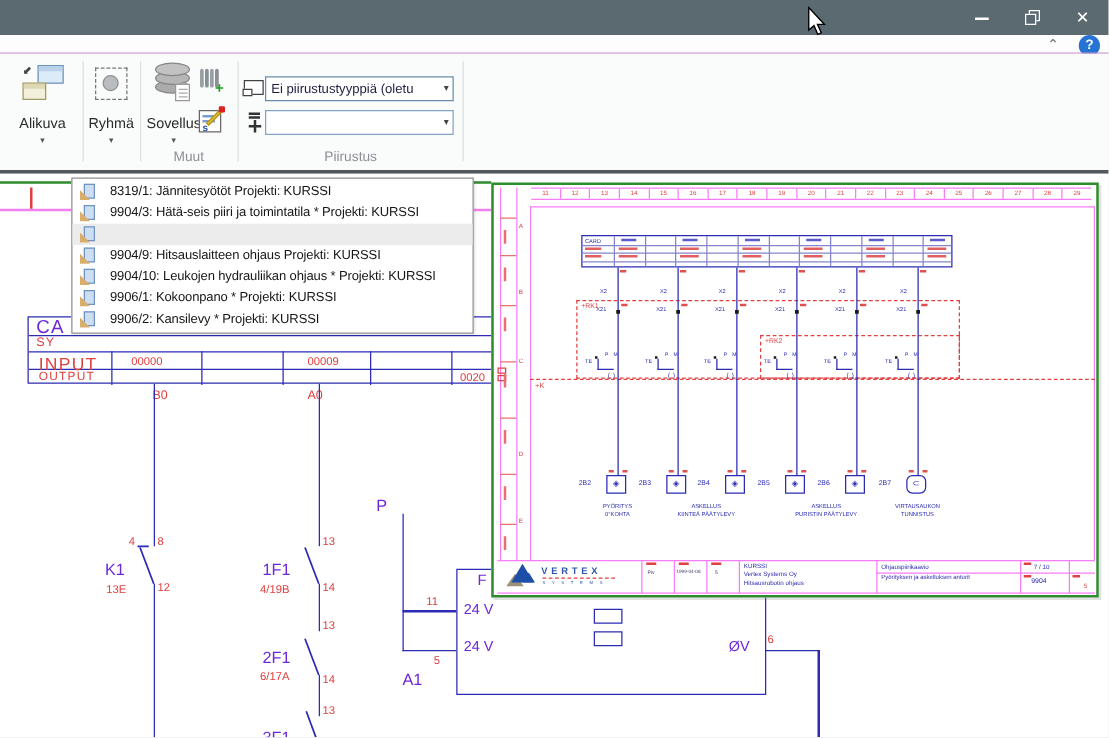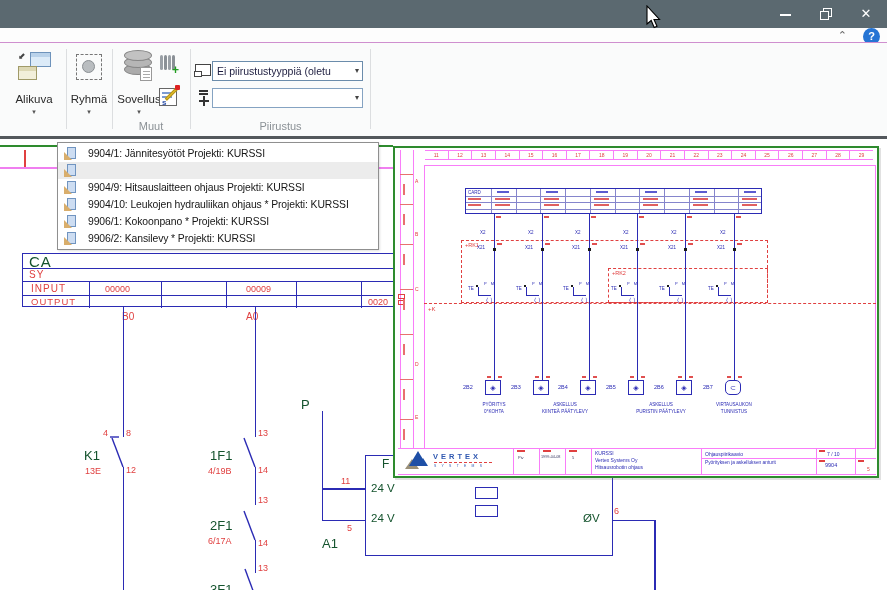--- a/index.html
+++ b/index.html
@@ -20,21 +20,21 @@
   .rlabel{position:absolute;left:0;width:100%;text-align:center;font-size:11.5px;color:#2a2a2a;}
   .rcaret{position:absolute;left:0;width:100%;text-align:center;font-size:7px;color:#555;}
   .glabel{position:absolute;text-align:center;font-size:11px;color:#8b9196;}
   .combo{position:absolute;width:151px;height:20px;background:#fff;border:1px solid #6b8cab;
          font-size:10.5px;color:#1d1d3f;line-height:18px;padding-left:4px;white-space:nowrap;overflow:hidden;}
   .combo .car{position:absolute;right:3px;top:0;font-size:8px;color:#444;line-height:18px;}
   .edge{position:absolute;left:0;top:136px;width:887px;height:3px;background:#53585c;}
   
   .canvas{position:absolute;left:0;top:139px;width:887px;height:451px;background:#fff;overflow:hidden;}
   .schem{position:absolute;left:0;top:0;width:887px;height:451px;z-index:1;}
-  .bu{color:#14532d;} .re{color:#e04040;}
+  .bu{color:#6d28d9;} .re{color:#e04040;}
   .stext{position:absolute;white-space:nowrap;}
   
   .preview{position:absolute;left:393px;top:7px;width:486px;height:332px;background:#fff;
            border:2px solid #2e8b2e;z-index:5;box-shadow:2px 2px 0 rgba(120,120,120,.22);}
   .pv{position:absolute;left:0;top:0;width:482px;height:328px;}
   .pvt{position:absolute;white-space:nowrap;}
   .rcell{flex:1;border-left:1px solid #f97df9;text-align:center;}
   .rnum{font-size:5px;color:#e04040;line-height:9px;}
   
   .ddwrap{position:absolute;left:57px;top:3px;width:322px;background:#fff;border:1px solid #8f8f8f;
@@ -162,21 +162,21 @@
         <div class="abs" style="left:0;top:13.5px;width:100%;height:1px;background:#2b2bb4;"></div>
         <div class="abs" style="left:0;top:27px;width:100%;height:1px;background:#2b2bb4;"></div>
         <div class="abs" style="left:0;top:40.5px;width:100%;height:1px;background:#2b2bb4;"></div>
         <div class="abs" style="left:66px;top:27px;width:1px;height:27px;background:#2b2bb4;"></div>
         <div class="abs" style="left:138px;top:27px;width:1px;height:27px;background:#2b2bb4;"></div>
         <div class="abs" style="left:203px;top:27px;width:1px;height:27px;background:#2b2bb4;"></div>
         <div class="abs" style="left:273px;top:27px;width:1px;height:27px;background:#2b2bb4;"></div>
         <div class="abs" style="left:338px;top:27px;width:1px;height:27px;background:#2b2bb4;"></div>
         <div class="stext bu" style="left:6px;top:-1px;font-size:15px;letter-spacing:1px;">CA</div>
         <div class="stext re" style="left:6px;top:15px;font-size:10px;letter-spacing:1px;">SY</div>
-        <div class="stext re" style="left:8px;top:29px;font-size:10px;letter-spacing:1px;">INPUT</div>
+        <div class="stext re" style="left:8px;top:29px;font-size:14px;letter-spacing:1px;">INPUT</div>
         <div class="stext re" style="left:8px;top:42px;font-size:9.5px;letter-spacing:1px;">OUTPUT</div>
         <div class="stext re" style="left:82px;top:30px;font-size:9px;">00000</div>
         <div class="stext re" style="left:223px;top:30px;font-size:9px;">00009</div>
         <div class="stext re" style="left:345px;top:43px;font-size:9px;">0020</div>
       </div>
       <div class="stext re" style="left:122px;top:172px;font-size:10px;">B0</div>
       <div class="stext re" style="left:246px;top:172px;font-size:10px;">A0</div>
 
       <div class="abs" style="left:122.5px;top:168px;width:1.5px;height:130px;background:#2b2bb4;"></div>
       <div class="abs" style="left:122.5px;top:328px;width:1.5px;height:123px;background:#2b2bb4;"></div>
@@ -517,21 +517,28 @@
           </div>
         </div>
     </div>
 
     <div class="ddwrap">
         <div class="ddi" style="">
           <div class="ddic" style="">
             <div style="position: absolute; left: 4px; top: 1px; width: 9px; height: 12px; background: rgb(205, 221, 242); border: 1px solid rgb(112, 148, 192);"></div>
             <div style="position: absolute; left: 1px; top: 6px; width: 0px; height: 0px; border-bottom: 8px solid rgb(217, 174, 108); border-right: 8px solid transparent;"></div>
           </div>
-          <div class="ddt" style="">9904/1: Jännitesyötöt Projekti: KURSSI</div>
+          <div class="ddt" style="">8319/1: Jännitesyötöt Projekti: KURSSI</div>
+        </div>
+        <div class="ddi" style="">
+          <div class="ddic" style="">
+            <div style="position: absolute; left: 4px; top: 1px; width: 9px; height: 12px; background: rgb(205, 221, 242); border: 1px solid rgb(112, 148, 192);"></div>
+            <div style="position: absolute; left: 1px; top: 6px; width: 0px; height: 0px; border-bottom: 8px solid rgb(217, 174, 108); border-right: 8px solid transparent;"></div>
+          </div>
+          <div class="ddt" style="">9904/3: Hätä-seis piiri ja toimintatila * Projekti: KURSSI</div>
         </div>
         <div class="ddi hl" style="">
           <div class="ddic" style="">
             <div style="position: absolute; left: 4px; top: 1px; width: 9px; height: 12px; background: rgb(205, 221, 242); border: 1px solid rgb(112, 148, 192);"></div>
             <div style="position: absolute; left: 1px; top: 6px; width: 0px; height: 0px; border-bottom: 8px solid rgb(217, 174, 108); border-right: 8px solid transparent;"></div>
           </div>
         </div>
         <div class="ddi" style="">
           <div class="ddic" style="">
             <div style="position: absolute; left: 4px; top: 1px; width: 9px; height: 12px; background: rgb(205, 221, 242); border: 1px solid rgb(112, 148, 192);"></div>

